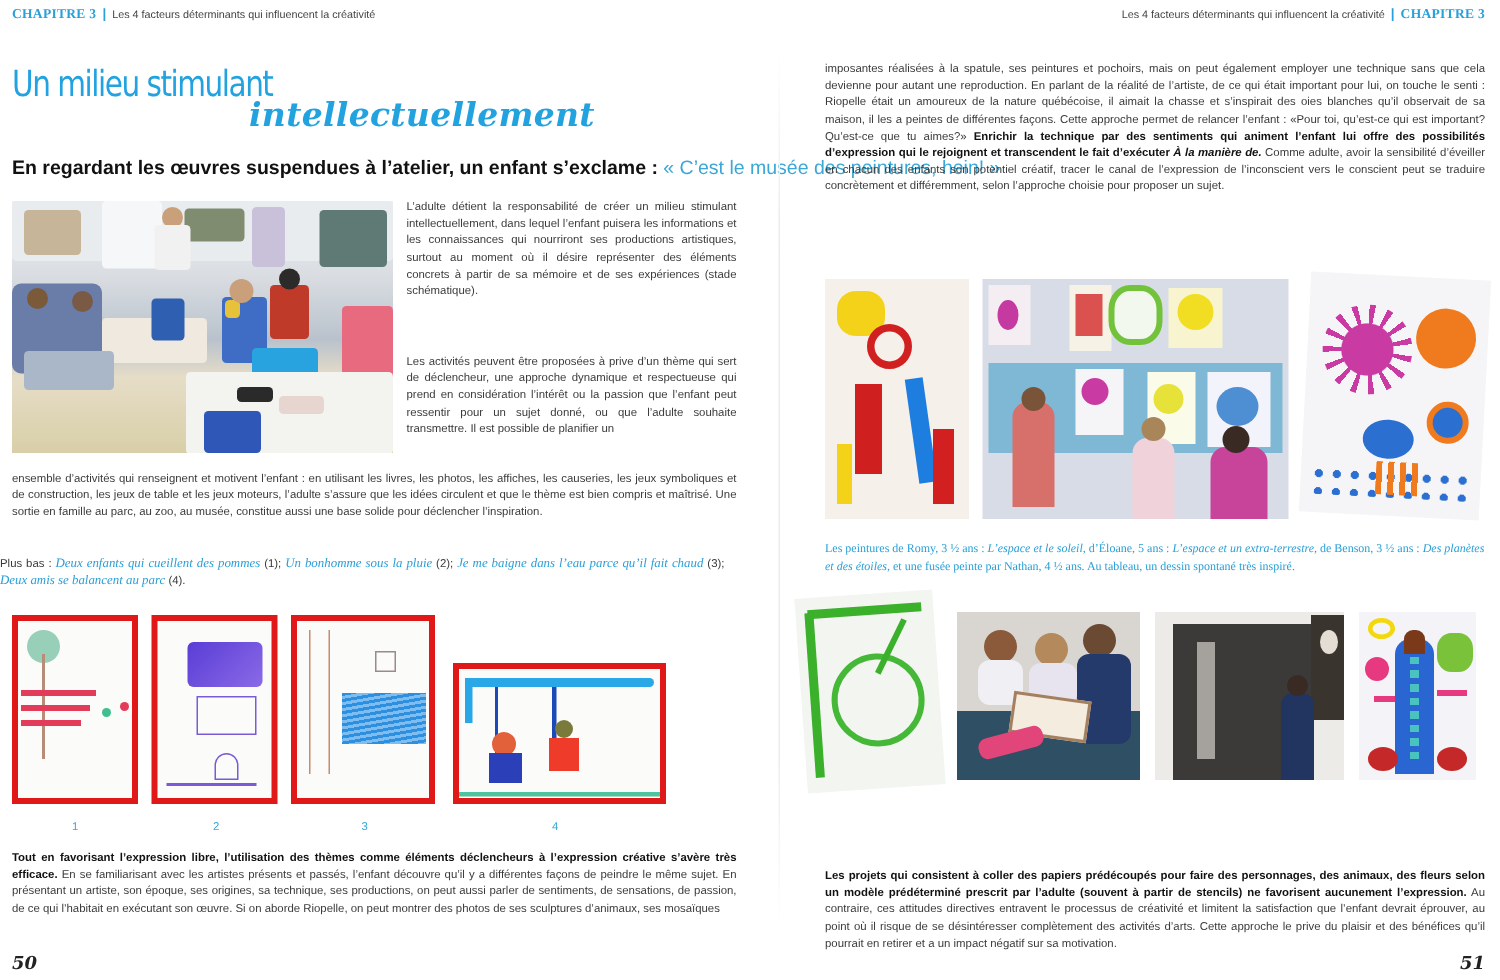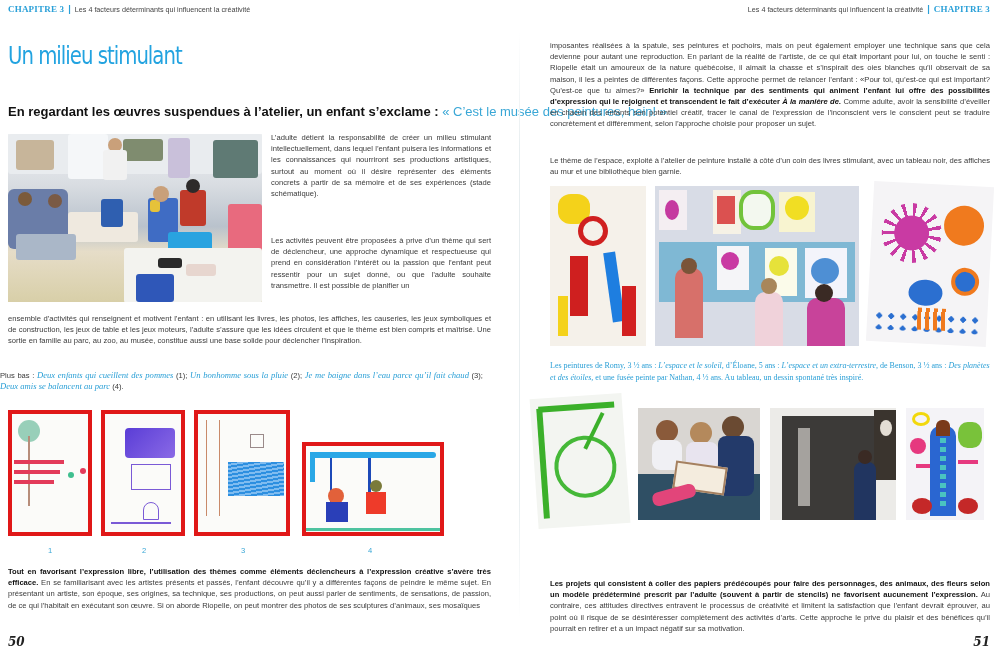--- a/index.html
+++ b/index.html
@@ -47,20 +47,21 @@
 <body>
 
 <div class="page left">
   <div class="running-head">
     <span class="chap">CHAPITRE 3</span>
     <span class="bar">|</span>
     <span>Les 4 facteurs déterminants qui influencent la créativité</span>
   </div>
 
   <div class="title1">Un milieu stimulant</div>
+  <div class="title2">intellectuellement</div>
 
   <div class="lead">
     <span>En regardant les œuvres suspendues à l’atelier, un enfant s’exclame : </span><span class="quote">« C’est le musée des peintures, hein! »</span>
   </div>
 
   <div class="photo classroom" title="Classroom photo: children modeling clay at tables with an adult">
     <div class="shape" style="left:0;top:0;width:254px;height:40px;background:#e9ecef;"></div>
     <div class="shape" style="left:8px;top:6px;width:38px;height:30px;background:#c7b59a;"></div>
     <div class="shape" style="left:60px;top:0;width:40px;height:45px;background:#f5f7f9;"></div>
     <div class="shape" style="left:115px;top:5px;width:40px;height:22px;background:#7f8c6f;"></div>
@@ -153,21 +154,20 @@
   <div class="running-head">
     <span>Les 4 facteurs déterminants qui influencent la créativité</span>
     <span class="bar">|</span>
     <span class="chap">CHAPITRE 3</span>
   </div>
 
   <div class="text" style="left:50px;top:40px;width:440px;">
     <span>imposantes réalisées à la spatule, ses peintures et pochoirs, mais on peut également employer une technique sans que cela devienne pour autant une reproduction. En parlant de la réalité de l’artiste, de ce qui était important pour lui, on touche le senti : Riopelle était un amoureux de la nature québécoise, il aimait la chasse et s’inspirait des oies blanches qu’il observait de sa maison, il les a peintes de différentes façons. Cette approche permet de relancer l’enfant : «Pour toi, qu’est-ce qui est important? Qu’est-ce que tu aimes?» </span><b>Enrichir la technique par des sentiments qui animent l’enfant lui offre des possibilités d’expression qui le rejoignent et transcendent le fait d’exécuter </b><b><i>À la manière de.</i></b><span> Comme adulte, avoir la sensibilité d’éveiller en chacun des enfants son potentiel créatif, tracer le canal de l’expression de l’inconscient vers le conscient peut se traduire concrètement et différemment, selon l’approche choisie pour proposer un sujet.</span>
   </div>
 
-  <div class="text" style="left:50px;top:155px;width:440px;">Le thème de l’espace, exploité à l’atelier de peinture installé à côté d’un coin des livres stimulant, avec un tableau noir, des affiches au mur et une bibliothèque bien garnie.</div>
 </div>
 
 <div class="photo" style="left:550px;top:186px;width:96px;height:160px;background:#f5f1ea;" title="Painting: space and the sun (red, yellow, blue)">
   <div style="position:absolute;left:8px;top:8px;width:32px;height:30px;background:#f4d21a;border-radius:40%;"></div>
   <div style="position:absolute;left:28px;top:30px;width:30px;height:30px;border:5px solid #d02020;border-radius:50%;"></div>
   <div style="position:absolute;left:20px;top:70px;width:18px;height:60px;background:#cf1f1f;"></div>
   <div style="position:absolute;left:58px;top:66px;width:12px;height:70px;background:#1e7ee0;transform:rotate(-8deg);"></div>
   <div style="position:absolute;left:72px;top:100px;width:14px;height:50px;background:#d22020;"></div>
   <div style="position:absolute;left:8px;top:110px;width:10px;height:40px;background:#f4d21a;"></div>
 </div>

